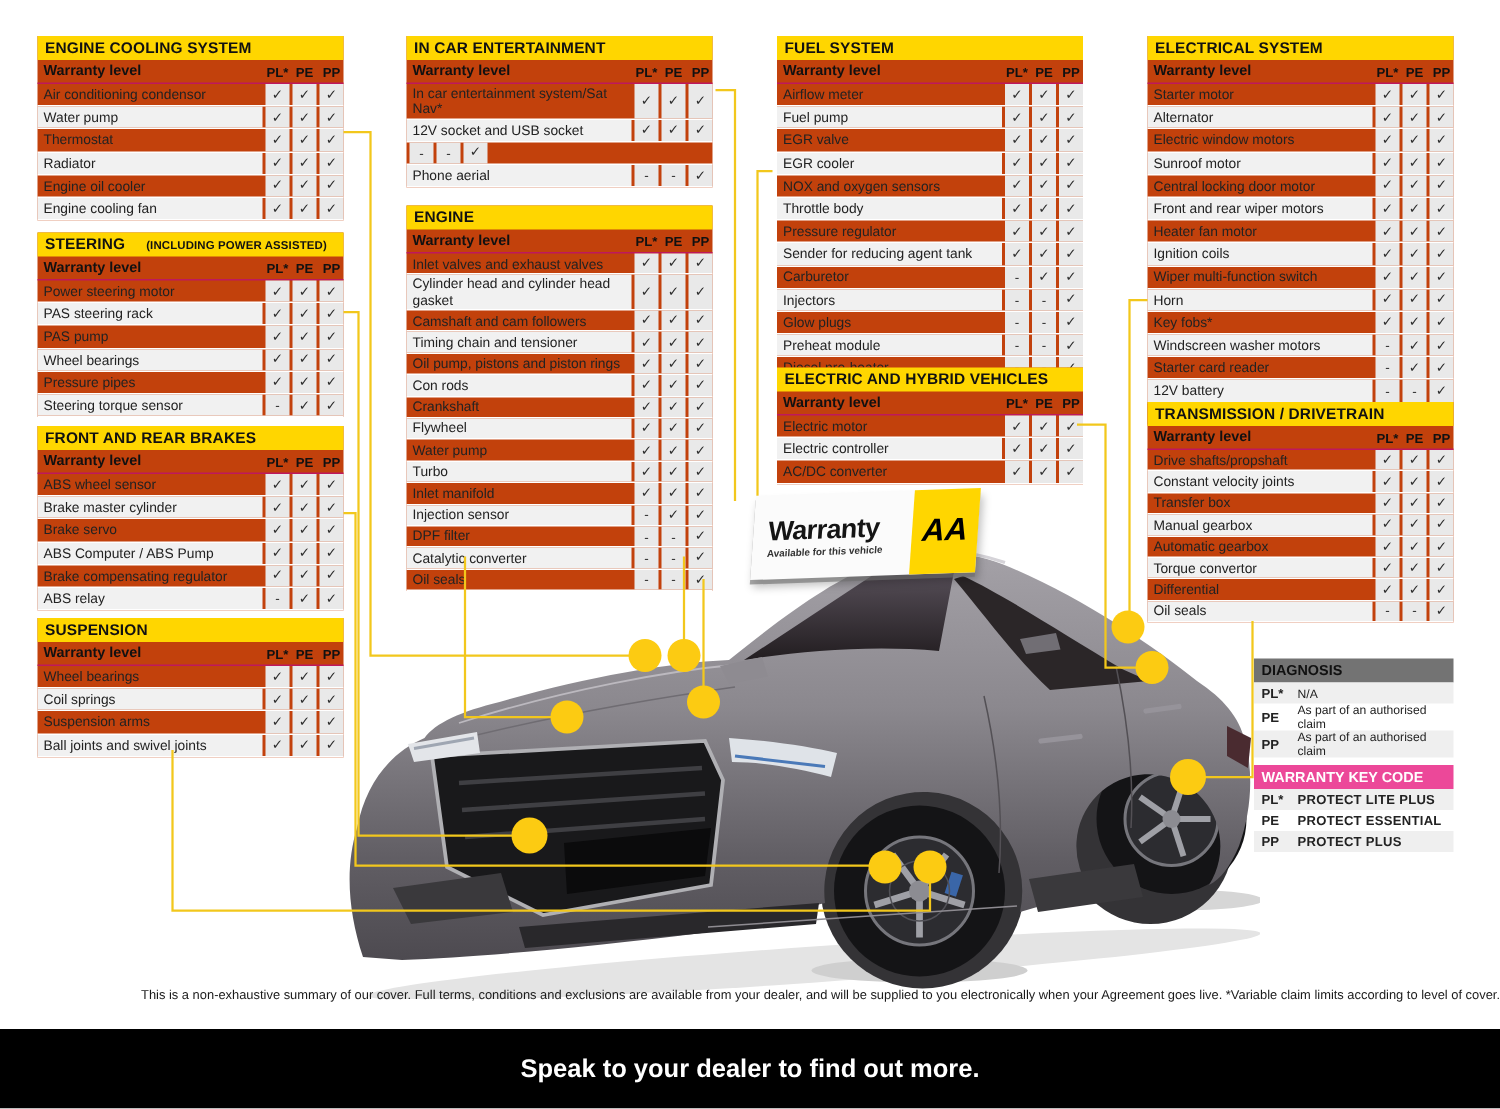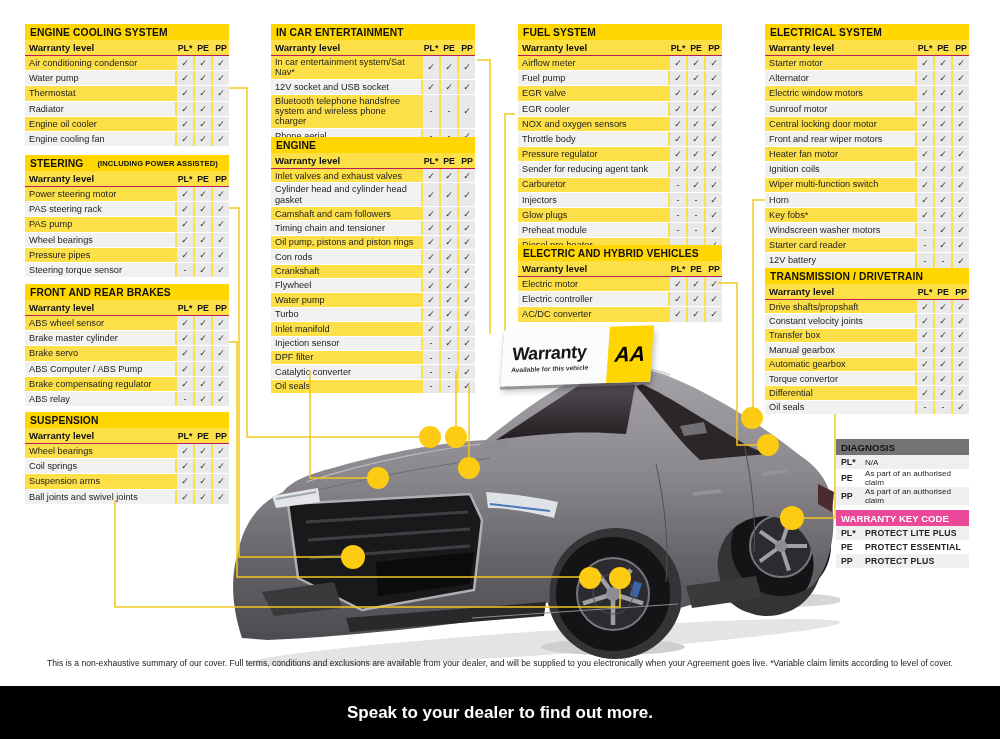--- a/index.html
+++ b/index.html
@@ -1,21 +1,21 @@
 <!DOCTYPE html>
 <html><head>
 <meta charset="utf-8">
 <style>
   html,body{margin:0;padding:0;}
   body{width:1000px;height:739px;position:relative;background:#fff;overflow:hidden;
        font-family:"Liberation Sans","DejaVu Sans",sans-serif;}
   .canvas{position:absolute;inset:0;}
 
   
-  .wtable{position:absolute;width:204px;background:#fde047;z-index:2;}
+  .wtable{position:absolute;width:204px;background:#c2410c;z-index:2;}
   .tbar{background:#ffd600;height:16px;display:flex;align-items:center;padding:0 5px;
         font-size:10.3px;font-weight:bold;color:#111;letter-spacing:.1px;white-space:nowrap;}
   .tbar .sfx{font-size:7.6px;margin-left:14px;font-weight:bold;}
   .thead{display:flex;align-items:center;height:15px;font-size:9.6px;font-weight:bold;
          color:#111;border-bottom:1px solid #be185d;}
   .thead .tname{flex:1;padding-left:4px;}
   .tcol{width:16px;margin-left:2px;text-align:center;font-size:8.8px;}
   .trow{display:flex;align-items:stretch;min-height:14.2px;border-bottom:1px solid #fff;
         font-size:9.2px;color:#222;}
   .trow .tname{flex:1;display:flex;align-items:center;padding:1px 2px 1px 4px;line-height:1.12;}
@@ -44,21 +44,21 @@
   .badge-title{font-size:18px;font-weight:bold;color:#151515;letter-spacing:-.4px;}
   .badge-sub{font-size:6.6px;font-weight:bold;color:#333;margin-top:1px;}
   .badge-logo{width:44px;background:#ffd600;display:flex;align-items:center;justify-content:center;
          font-weight:bold;font-style:italic;font-size:21px;color:#000;}
 
   
   #car-layer{position:absolute;left:228px;top:346px;width:612px;height:320px;z-index:1;}
   #overlay{position:absolute;inset:0;z-index:3;pointer-events:none;}
 
   
-  .disclaimer{position:absolute;top:658px;left:0;width:1000px;text-align:center;
+  .disclaimer{position:absolute;top:658px;left:0;width:1000px;text-align:right;
          font-size:8.6px;color:#1a1a1a;z-index:2;}
   .cta{position:absolute;top:686px;left:0;width:1000px;height:53px;background:#000;color:#fff;
          display:flex;align-items:center;justify-content:center;font-weight:bold;
          font-size:17px;z-index:2;}
 </style>
 </head>
 <body>
 
 <div class="canvas">
 
@@ -368,21 +368,20 @@
         <span class="tcell">✓</span>
         <span class="tcell">✓</span>
       </div>
       <div class="trow alt">
         <span class="tname">12V socket and USB socket</span>
         <span class="tcell">✓</span>
         <span class="tcell">✓</span>
         <span class="tcell">✓</span>
       </div>
       <div class="trow">
-        <span class="tname">Bluetooth telephone handsfree system and wireless phone charger</span>
         <span class="tcell">-</span>
         <span class="tcell">-</span>
         <span class="tcell">✓</span>
       </div>
       <div class="trow alt">
         <span class="tname">Phone aerial</span>
         <span class="tcell">-</span>
         <span class="tcell">-</span>
         <span class="tcell">✓</span>
       </div>

